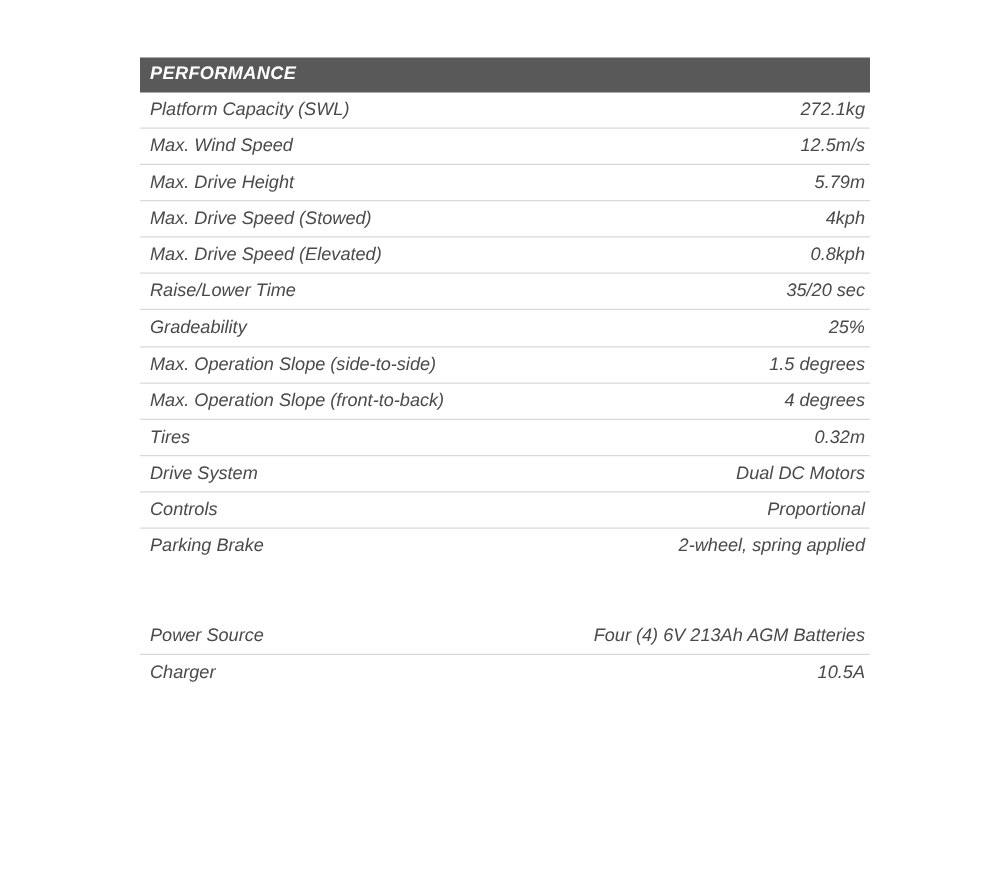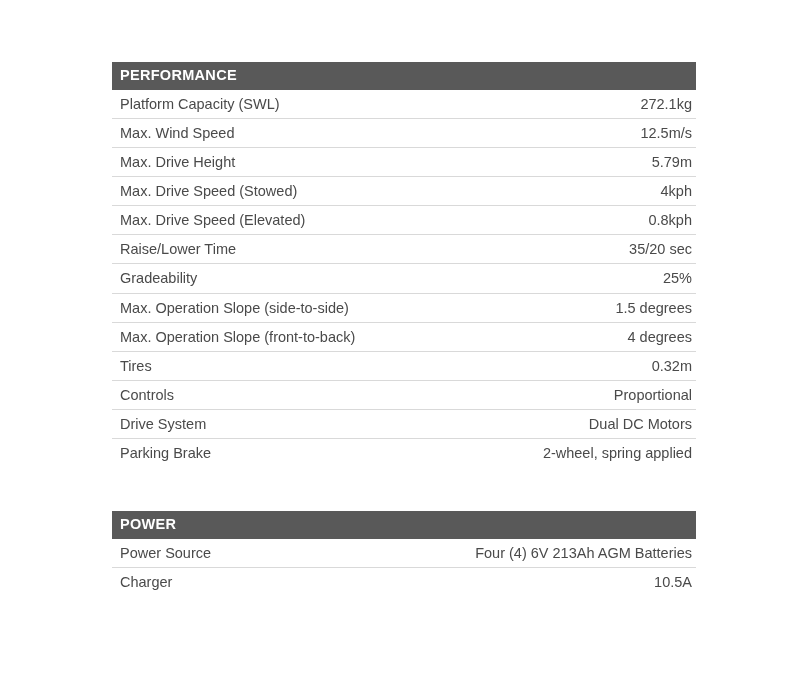--- a/index.html
+++ b/index.html
@@ -10,22 +10,23 @@
     width: 800px;
     height: 700px;
     background: #ffffff;
     font-family: "Liberation Sans", sans-serif;
     color: #4a4a4a;
     overflow: hidden;
   }
   .sheet {
     position: absolute;
     left: 112px;
-    top: 62px;
+    top: 46px;
     width: 584px;
+    font-style: italic;
   }
   .spec-table {
     width: 100%;
     margin-bottom: 44px;
   }
   .spec-table:last-child {
     margin-bottom: 0;
   }
   .section-header {
     background: #595959;
@@ -104,36 +105,35 @@
       </div>
       <div class="row">
         <span class="label">Max. Operation Slope (front-to-back)</span>
         <span class="value">4 degrees</span>
       </div>
       <div class="row">
         <span class="label">Tires</span>
         <span class="value">0.32m</span>
       </div>
       <div class="row">
+        <span class="label">Drive System</span>
+        <span class="value">Dual DC Motors</span>
+      </div>
+      <div class="row">
         <span class="label">Controls</span>
         <span class="value">Proportional</span>
-      </div>
-      <div class="row">
-        <span class="label">Drive System</span>
-        <span class="value">Dual DC Motors</span>
       </div>
       <div class="row">
         <span class="label">Parking Brake</span>
         <span class="value">2-wheel, spring applied</span>
       </div>
     </div>
   </div>
 
   <div class="spec-table">
-    <div class="section-header">POWER</div>
     <div class="rows">
       <div class="row">
         <span class="label">Power Source</span>
         <span class="value">Four (4) 6V 213Ah AGM Batteries</span>
       </div>
       <div class="row">
         <span class="label">Charger</span>
         <span class="value">10.5A</span>
       </div>
     </div>

